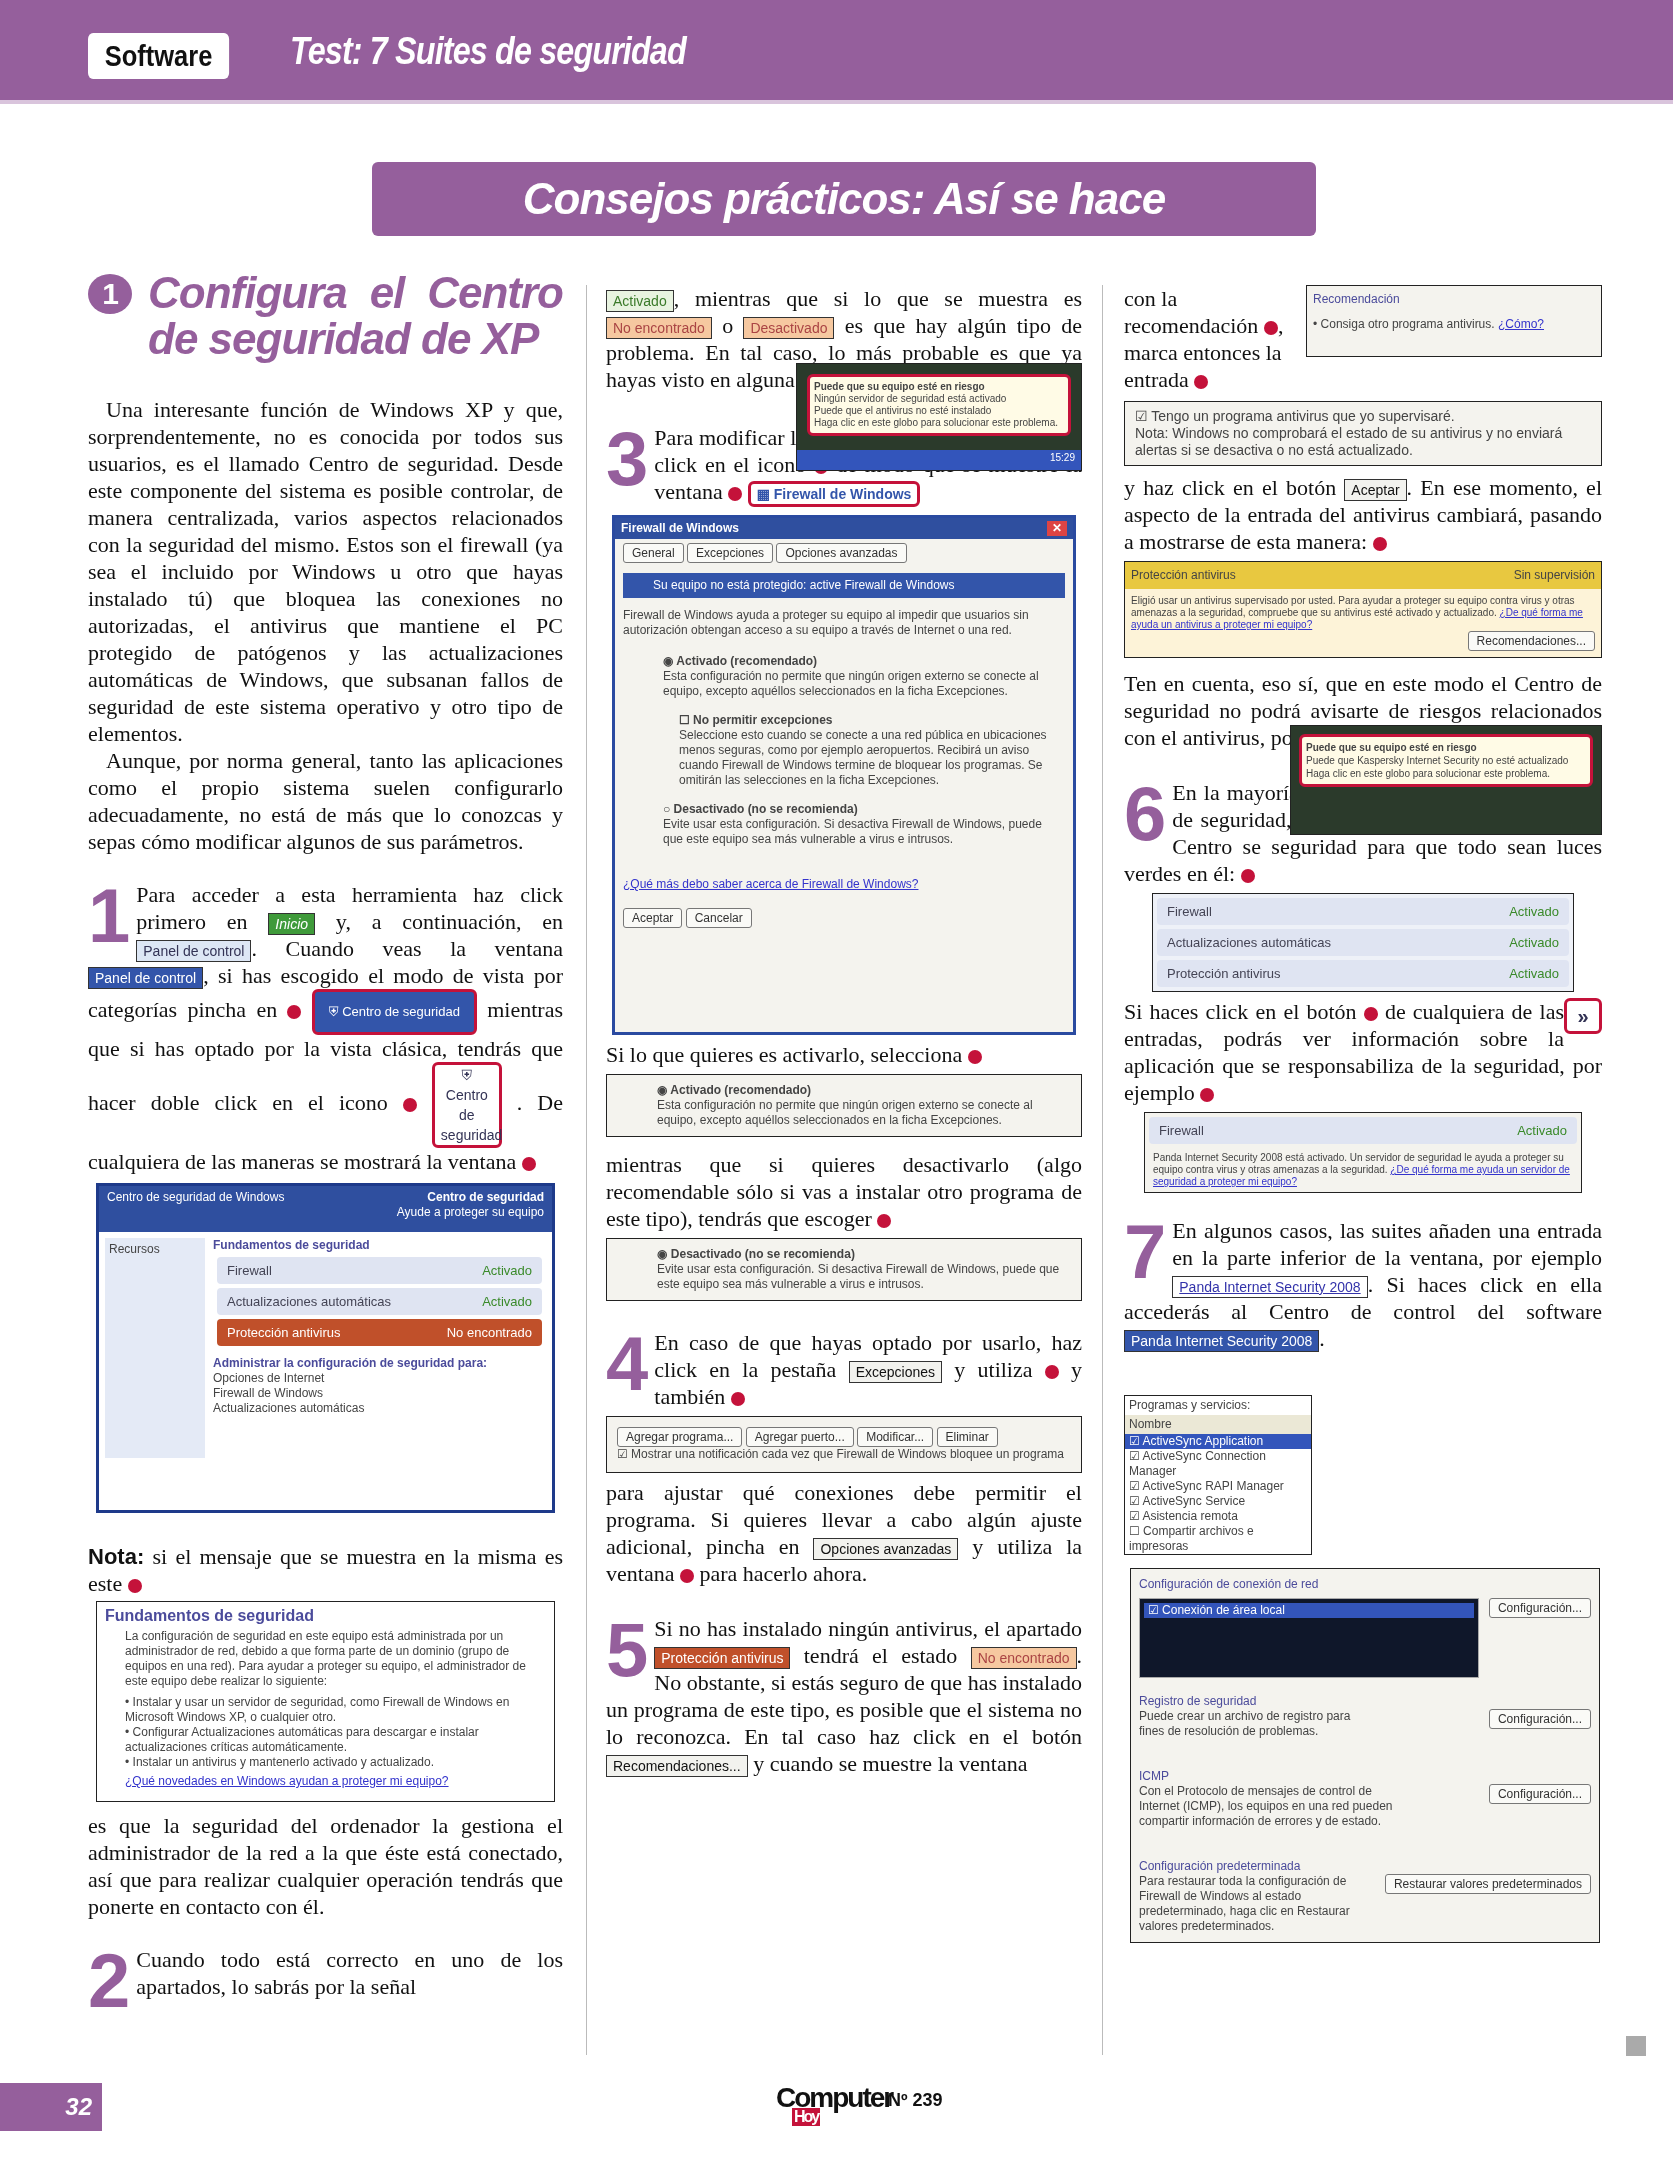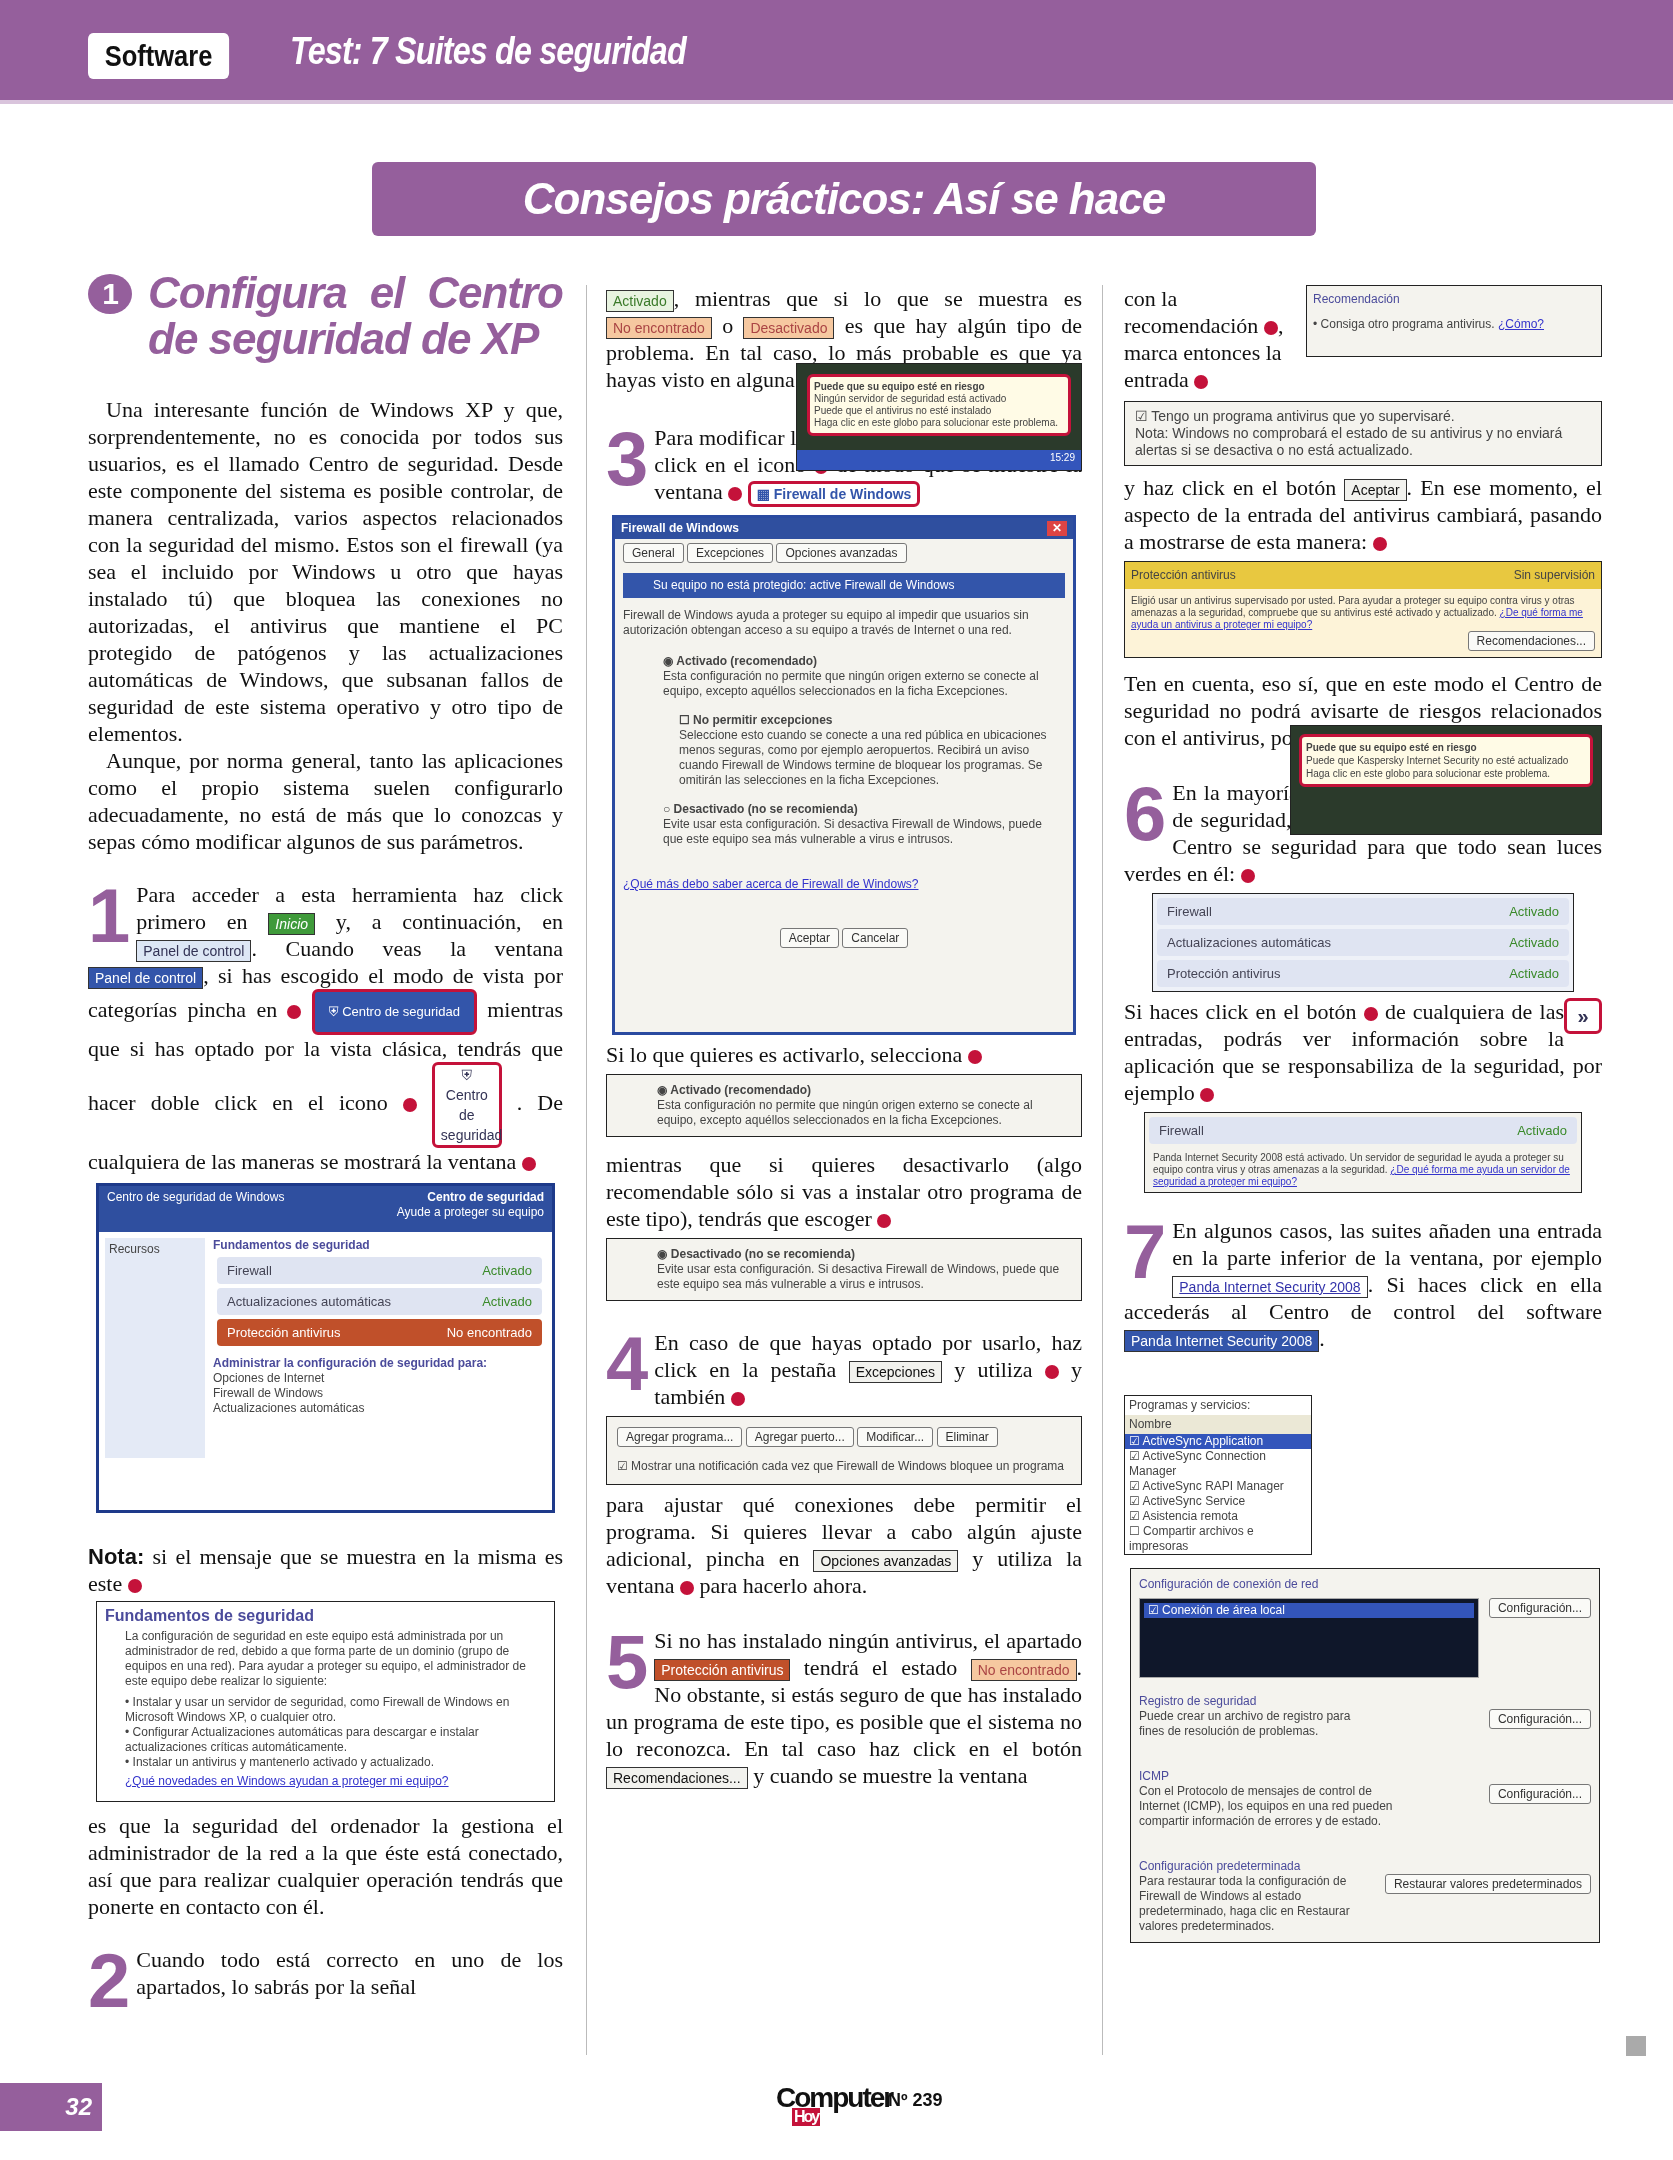--- a/index.html
+++ b/index.html
@@ -157,41 +157,41 @@
     <div style="padding:4px 8px">
       <span class="btn">General</span>
       <span class="btn">Excepciones</span>
       <span class="btn">Opciones avanzadas</span>
       <div style="background:#3355aa;color:#fff;padding:5px 30px;margin:10px 0">Su equipo no está protegido: active Firewall de Windows</div>
       <div>Firewall de Windows ayuda a proteger su equipo al impedir que usuarios sin autorización obtengan acceso a su equipo a través de Internet o una red.</div>
       <div style="margin:16px 0 0 40px"><b>◉ <span>Activado (recomendado)</span></b><br><span>Esta configuración no permite que ningún origen externo se conecte al equipo, excepto aquéllos seleccionados en la ficha Excepciones.</span></div>
       <div style="margin:14px 0 0 56px"><b>☐ <span>No permitir excepciones</span></b><br><span>Seleccione esto cuando se conecte a una red pública en ubicaciones menos seguras, como por ejemplo aeropuertos. Recibirá un aviso cuando Firewall de Windows termine de bloquear los programas. Se omitirán las selecciones en la ficha Excepciones.</span></div>
       <div style="margin:14px 0 0 40px"><b>○ <span>Desactivado (no se recomienda)</span></b><br><span>Evite usar esta configuración. Si desactiva Firewall de Windows, puede que este equipo sea más vulnerable a virus e intrusos.</span></div>
       <div style="color:#33c;text-decoration:underline;margin-top:30px">¿Qué más debo saber acerca de Firewall de Windows?</div>
-      <div style="text-align:center;margin-top:36px"><span class="btn">Aceptar</span> <span class="btn">Cancelar</span></div>
+      <div style="text-align:left;margin-top:16px"><span class="btn">Aceptar</span> <span class="btn">Cancelar</span></div>
     </div>
   </div>
 
   <p style="margin-top:6px"><span>Si lo que quieres es activarlo, selecciona</span> <span class="dot"></span></p>
   <div class="shot" style="margin:6px 0;padding:8px 8px 8px 50px"><b>◉ <span>Activado (recomendado)</span></b><br><span>Esta configuración no permite que ningún origen externo se conecte al equipo, excepto aquéllos seleccionados en la ficha Excepciones.</span></div>
   <p style="margin-top:14px"><span>mientras que si quieres desactivarlo (algo recomendable sólo si vas a instalar otro programa de este tipo), tendrás que escoger</span> <span class="dot"></span></p>
   <div class="shot" style="margin:6px 0;padding:8px 8px 8px 50px"><b>◉ <span>Desactivado (no se recomienda)</span></b><br><span>Evite usar esta configuración. Si desactiva Firewall de Windows, puede que este equipo sea más vulnerable a virus e intrusos.</span></div>
 
   <div style="margin-top:28px">
     <span class="big">4</span>
     <span>En caso de que hayas optado por usarlo, haz click en la pestaña</span>
     <span class="ui">Excepciones</span>
     <span>y utiliza</span>
     <span class="dot"></span>
     <span>y también</span>
     <span class="dot"></span>
   </div>
   <div class="shot" style="margin:6px 0;padding:10px">
     <span class="btn">Agregar programa...</span> <span class="btn">Agregar puerto...</span> <span class="btn">Modificar...</span> <span class="btn">Eliminar</span>
-    <div style="margin-top:12px">☑ <span>Mostrar una notificación cada vez que Firewall de Windows bloquee un programa</span></div>
+    <div style="">☑ <span>Mostrar una notificación cada vez que Firewall de Windows bloquee un programa</span></div>
   </div>
   <p><span>para ajustar qué conexiones debe permitir el programa. Si quieres llevar a cabo algún ajuste adicional, pincha en</span> <span class="ui">Opciones avanzadas</span> <span>y utiliza la ventana</span> <span class="dot"></span> <span>para hacerlo ahora.</span></p>
 
   <div style="margin-top:28px">
     <span class="big">5</span>
     <span>Si no has instalado ningún antivirus, el apartado</span>
     <span class="ui red">Protección antivirus</span>
     <span>tendrá el estado</span>
     <span class="ui orange">No encontrado</span><span>. No obstante, si estás seguro de que has instalado un programa de este tipo, es posible que el sistema no lo reconozca. En tal caso haz click en el botón</span>
     <span class="ui">Recomendaciones...</span>

